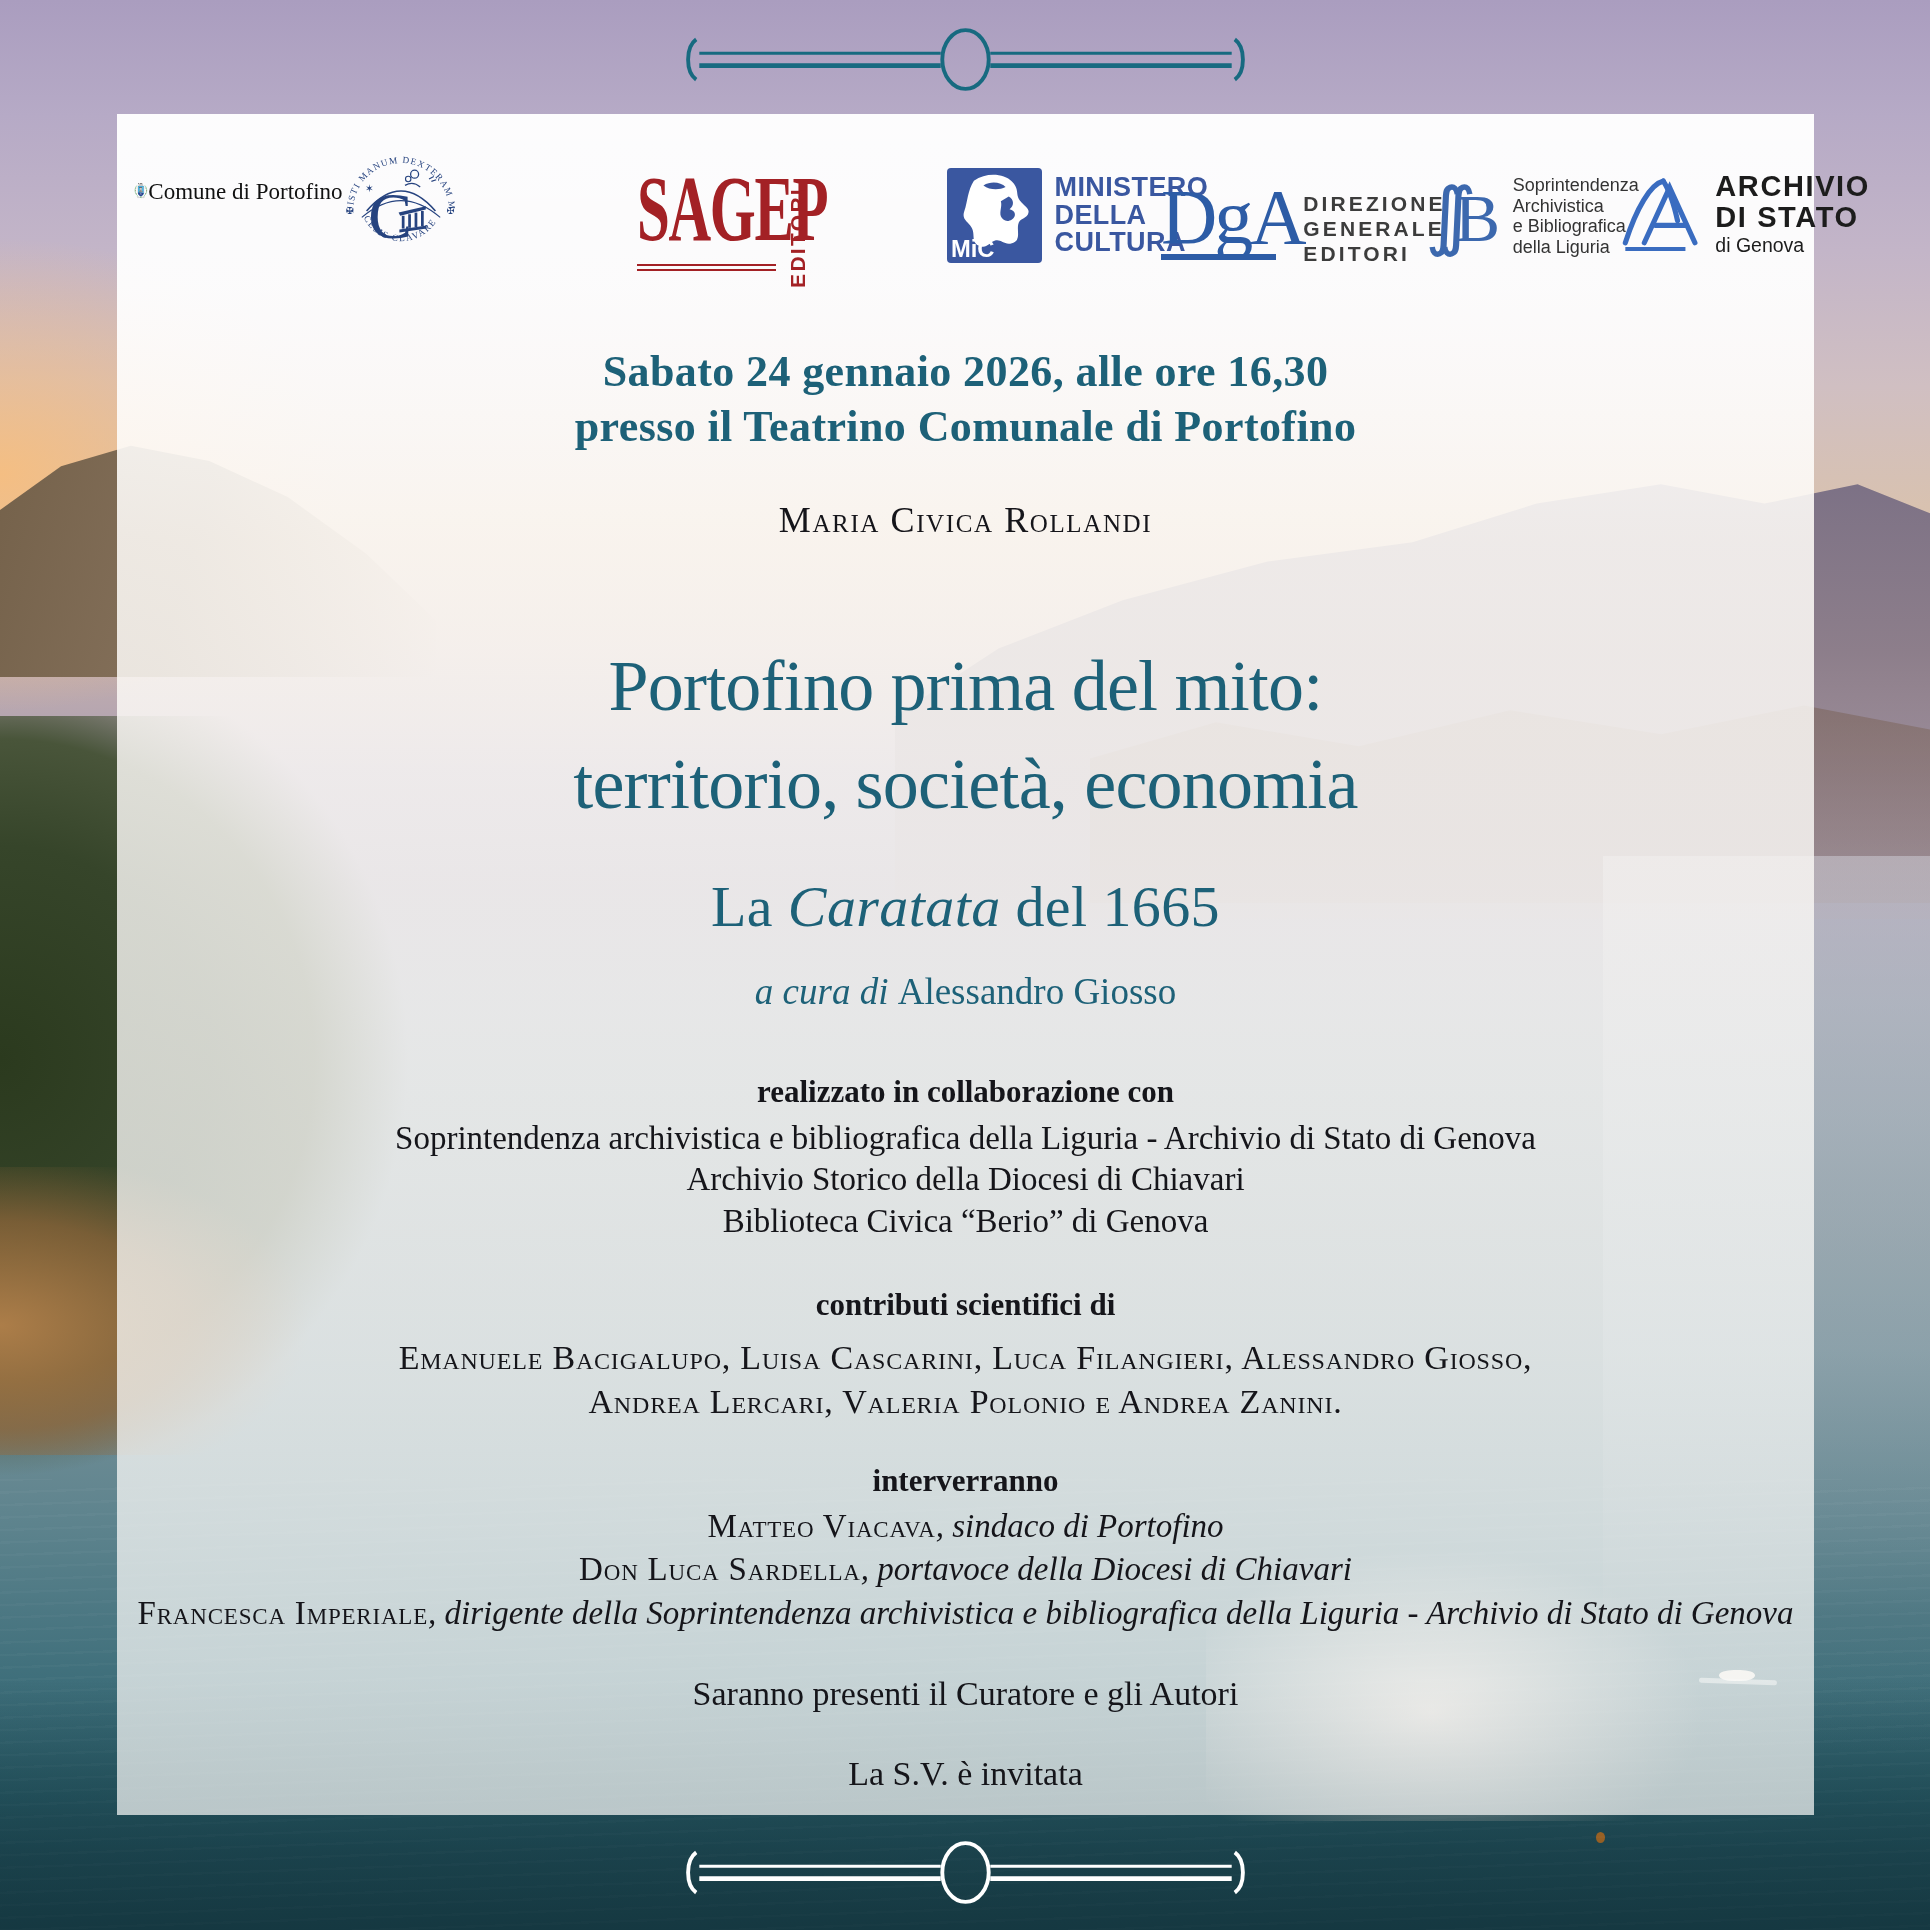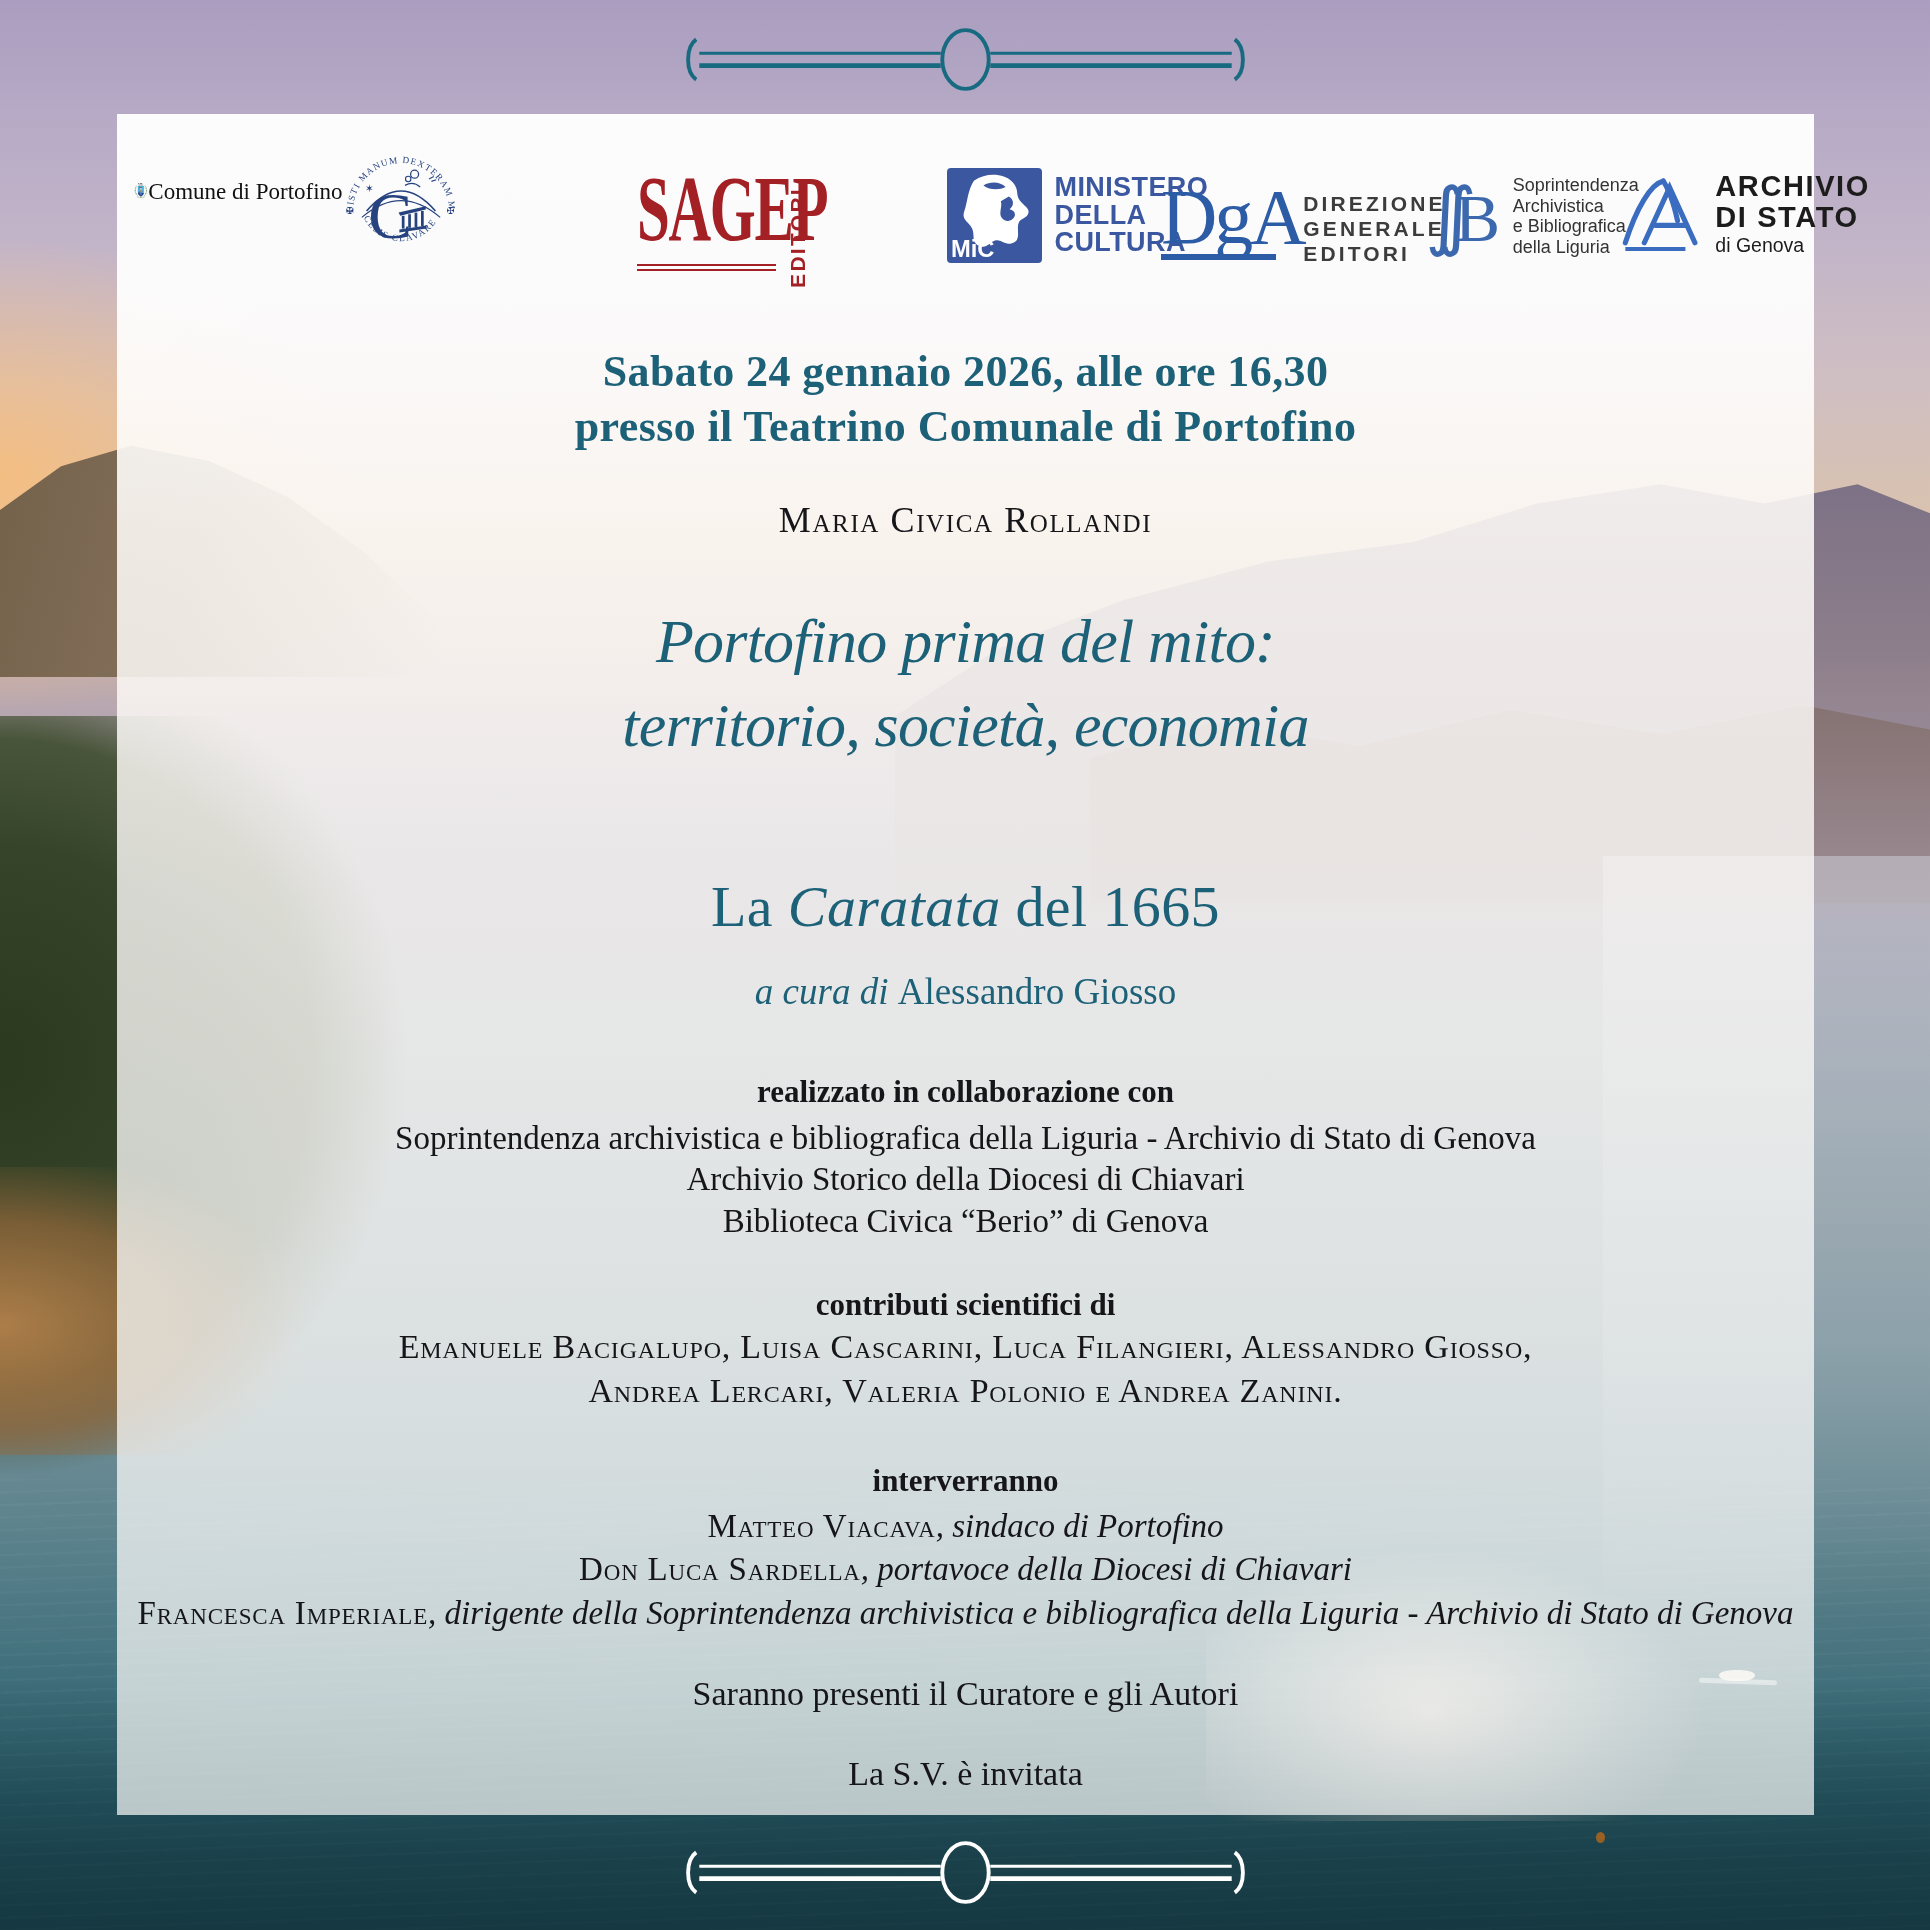--- a/index.html
+++ b/index.html
@@ -56,28 +56,28 @@
   .block{position:absolute;left:0;right:0;text-align:center;}
   .teal{color:var(--accent-teal,#1d6178);}
   .black{color:var(--text-black,#15151a);}
   .sc{font-variant:small-caps;}
   .it{font-style:italic;}
 
   .when{top:230px;font-size:44px;font-weight:700;line-height:1.25;letter-spacing:0.4px;}
   .presenter{top:383px;}
   .presenter .name{font-size:36px;letter-spacing:1.6px;line-height:1.3;}
   .presenter .role{font-size:34px;line-height:1.4;}
-  .maintitle{top:485px;font-size:62px;line-height:1.36;letter-spacing:-0.8px;font-style:italic;}
+  .maintitle{top:524px;font-size:72px;line-height:1.36;letter-spacing:-0.8px;}
   .subtitle{top:759px;font-size:58px;letter-spacing:0.4px;}
   .curated{top:856px;font-size:37px;}
   .collab{top:960px;}
   .collab .hd{font-size:31px;font-weight:700;margin-bottom:7.8px;}
   .collab .ln{font-size:33px;line-height:1.26;}
   .contrib{top:1173px;}
-  .contrib .hd{font-size:31px;font-weight:700;margin-bottom:2px;}
+  .contrib .hd{font-size:31px;font-weight:700;margin-bottom:13px;}
   .contrib .ln{font-size:34px;line-height:1.3;letter-spacing:0.8px;}
   .speakers{top:1349px;}
   .speakers .hd{font-size:31px;font-weight:700;margin-bottom:6.2px;}
   .speakers .row{font-size:33px;line-height:1.31;white-space:nowrap;}
   .speakers .row .sc{font-size:33px;letter-spacing:0.8px;}
   .closing1{top:1561px;font-size:34px;}
   .closing2{top:1641px;font-size:34px;}
 
   
   .logo{position:absolute;display:flex;align-items:center;}

